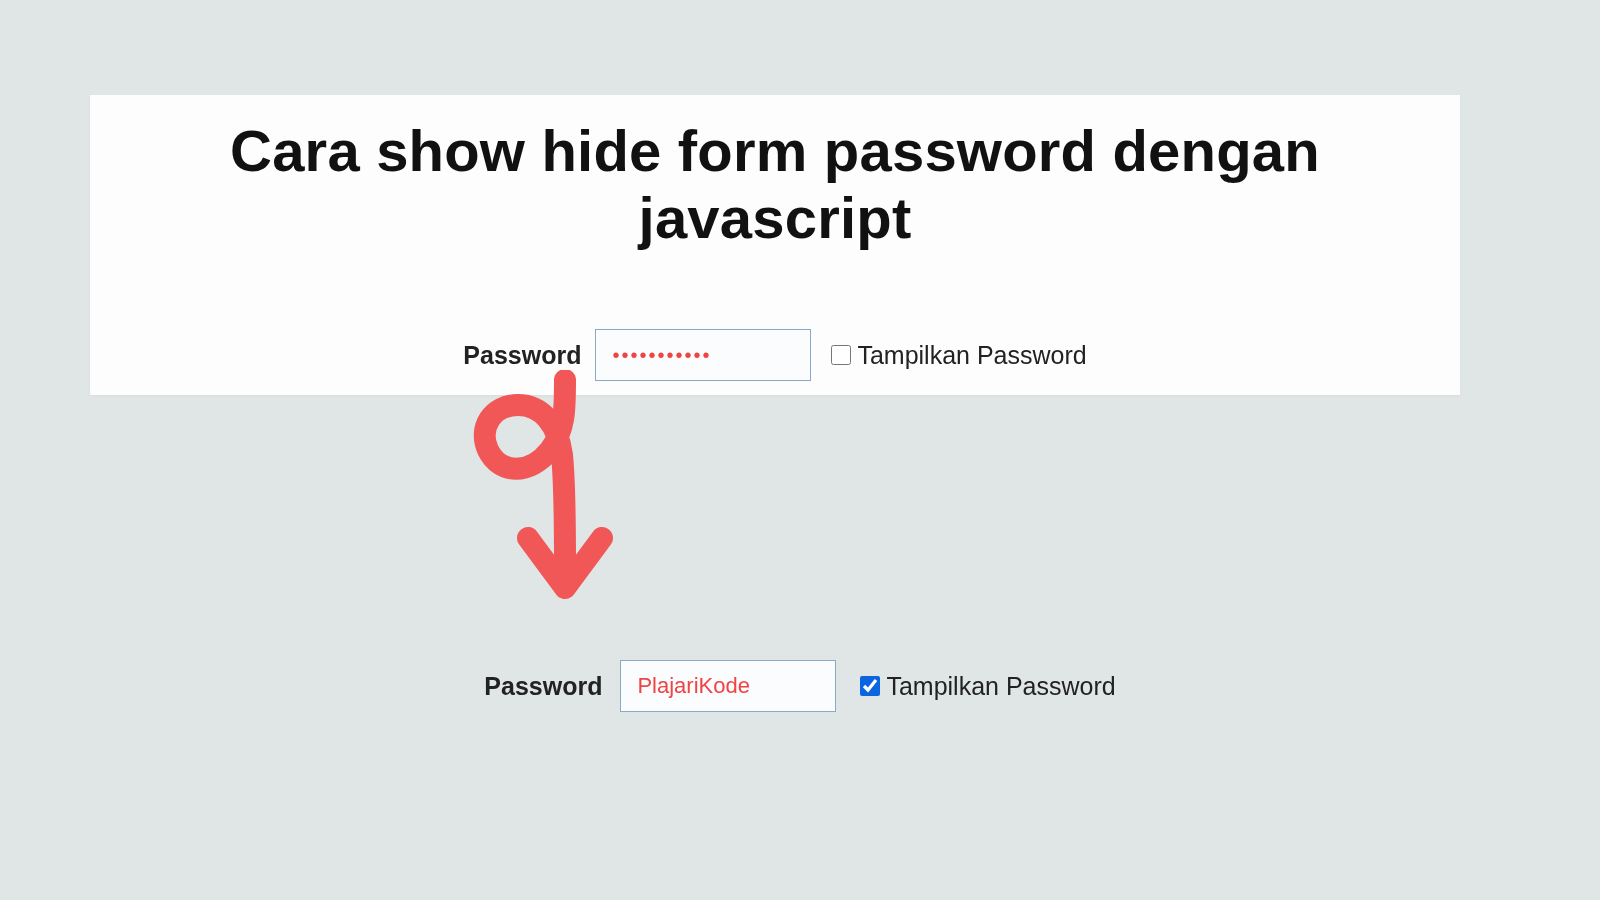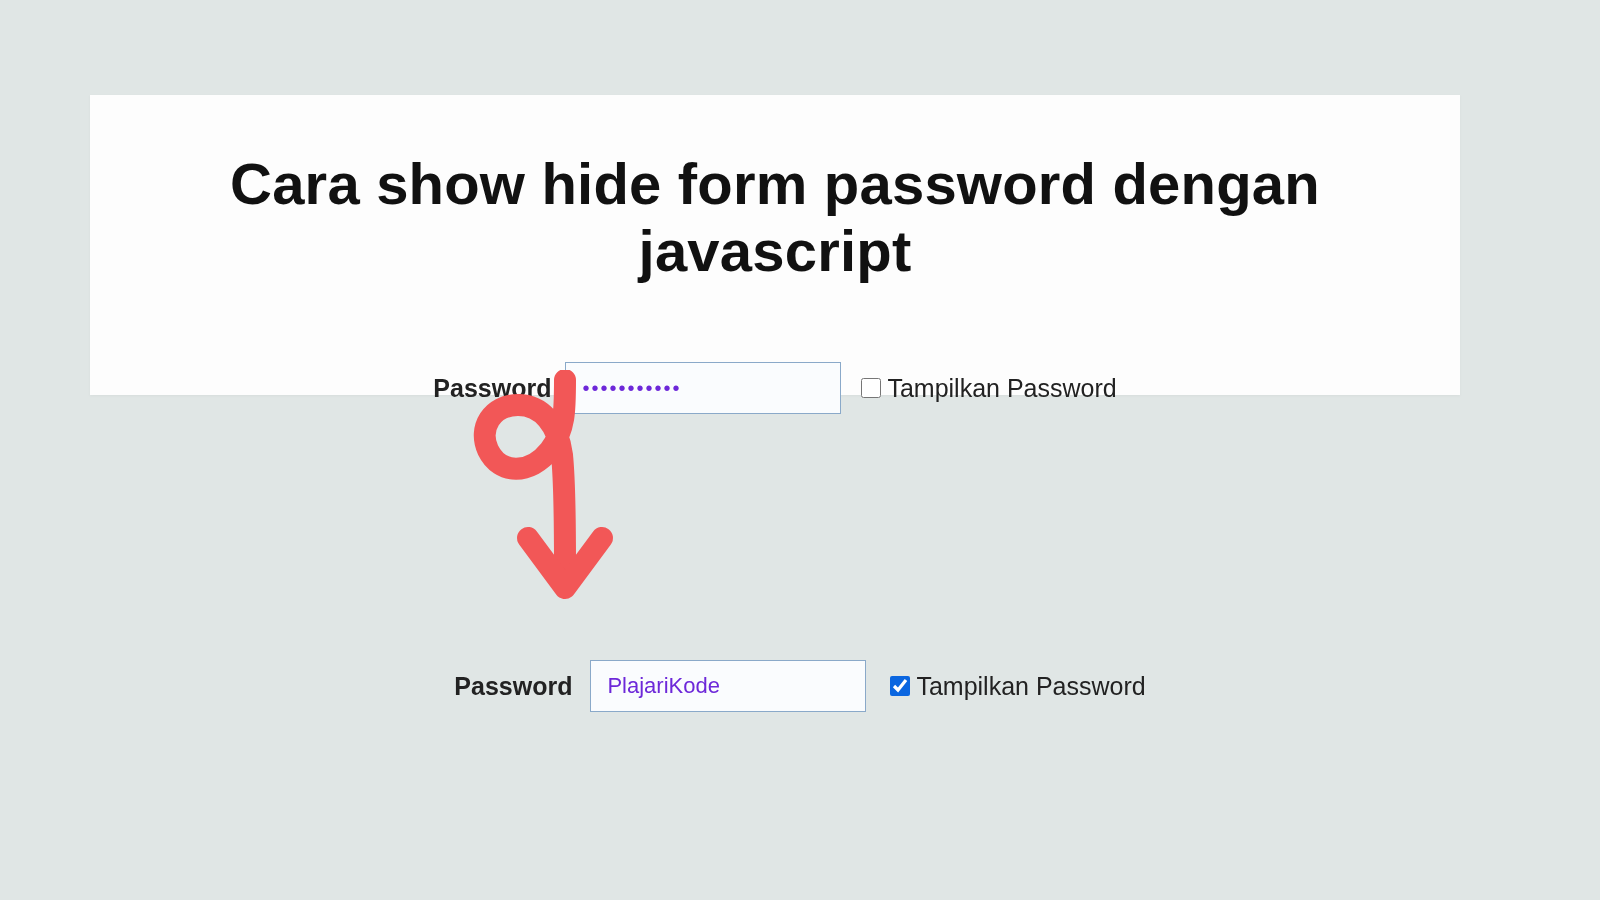--- a/index.html
+++ b/index.html
@@ -22,21 +22,21 @@
       width: 1370px;
       height: 300px;
       background: #fdfdfd;
       box-shadow: 0 1px 3px rgba(0,0,0,0.04);
     }
     .title {
       font-size: 58px;
       font-weight: 600;
       color: #111;
       text-align: center;
-      padding-top: 55px;
+      padding-top: 22px;
       letter-spacing: 0.2px;
     }
     .row {
       display: flex;
       align-items: center;
       justify-content: center;
       gap: 14px;
     }
     .row-top {
       margin-top: 78px;
@@ -47,27 +47,27 @@
       right: 0;
       top: 660px;
       gap: 18px;
     }
     .label {
       font-size: 25px;
       color: #222;
       font-weight: bold;
     }
     .input {
-      width: 276px;
+      width: 216px;
       height: 52px;
       border: 1px solid #8aa9c9;
       background: #fafcfe;
       font-size: 22px;
       padding: 0 16px;
-      color: #6d28d9;
+      color: #ef4444;
       font-family: inherit;
     }
     .input[type="password"] {
       letter-spacing: 2px;
       font-size: 20px;
     }
     .checkbox-wrap {
       display: flex;
       align-items: center;
       gap: 6px;

